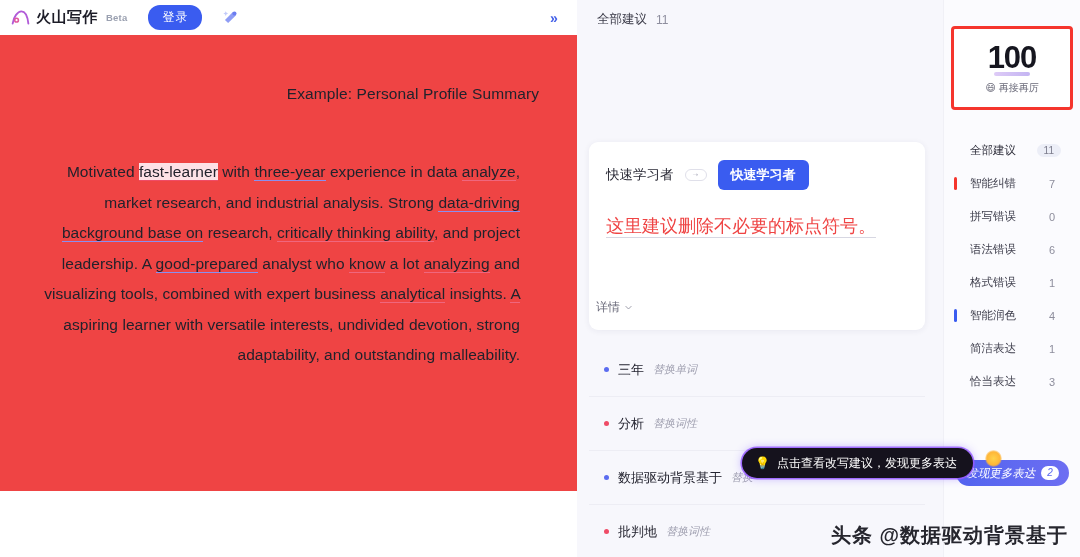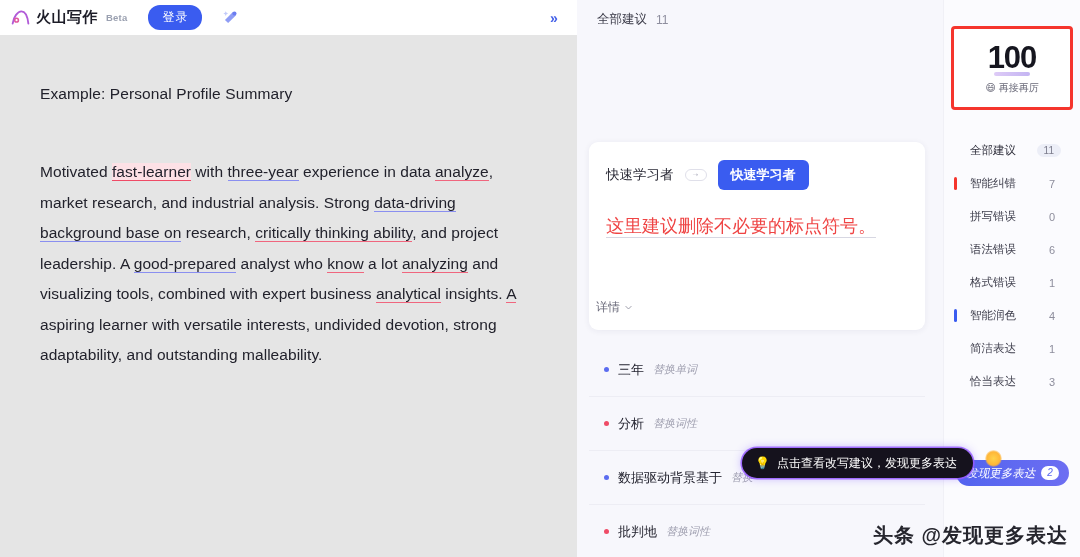--- a/index.html
+++ b/index.html
@@ -5,21 +5,21 @@
   * { box-sizing: border-box; margin: 0; padding: 0; }
   html, body {
     width: 1080px; height: 557px;
     font-family: "Liberation Sans", "DejaVu Sans", sans-serif;
     background: #ffffff; overflow: hidden;
   }
   #app { position: relative; width: 1080px; height: 557px; display: flex; }
 
   
   .editor-col {
-    width: 577px; height: 557px; background: #e5e5e5;
+    width: 577px; height: 491px; background: #ef4444;
     position: relative; flex: 0 0 577px;
   }
   .topbar {
     height: 35px; display: flex; align-items: center; padding-left: 10px;
     background: #ffffff; position: relative;
   }
   .logo-wrap { display: flex; align-items: center; gap: 5px; }
   .logo-mark { width: 21px; height: 21px; display:block; }
   .logo-text {
     font-size: 15px; font-weight: 700; color: #1d1d28; letter-spacing: .5px;
@@ -47,21 +47,21 @@
     padding: 4px 13px 4px 10px; font-size: 12px; color: #2a2d3d; cursor: pointer;
   }
   .optimize-btn .spark { width: 13px; height: 13px; }
   .expand-btn {
     width: 26px; height: 24px; display:flex; align-items:center;
     justify-content:center; color:#4461e8; font-size: 14px; cursor: pointer;
     font-weight: 600;
   }
 
   .doc {
-    padding: 47px 38px 0 40px; color: #1e1e28;
+    padding: 47px 38px 0 40px; color: #1e1e28; text-align: right;
   }
   .doc-title { font-size: 15.5px; line-height: 1.5; color: #22222c; letter-spacing:.1px;}
   .doc-body {
     margin-top: 52px; font-size: 15.5px; line-height: 30.5px;
     color: #22222c; letter-spacing: .05px; max-width: 480px;
   }
   .u-red { border-bottom: 1.6px solid #f0667e; }
   .u-red-hl { border-bottom: 1.8px solid #ef4b66; background: #fde1e6; }
   .u-blue { border-bottom: 1.6px solid #8a8ff0; }
 
@@ -331,14 +331,14 @@
       <span>发现更多表达</span>
       <span class="badge">2</span>
     </div>
   </div>
 
   <div class="tooltip">
     <span class="bulb">💡</span>
     <span>点击查看改写建议，发现更多表达</span>
   </div>
   <div class="cursor-dot"></div>
-  <div class="watermark">头条 @发现更多表达</div>
+  <div class="watermark">头条 @数据驱动背景基于</div>
 </div>
 
 </body></html>

